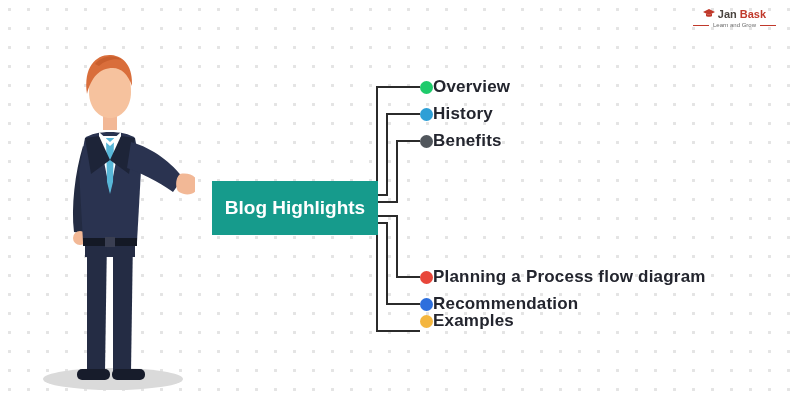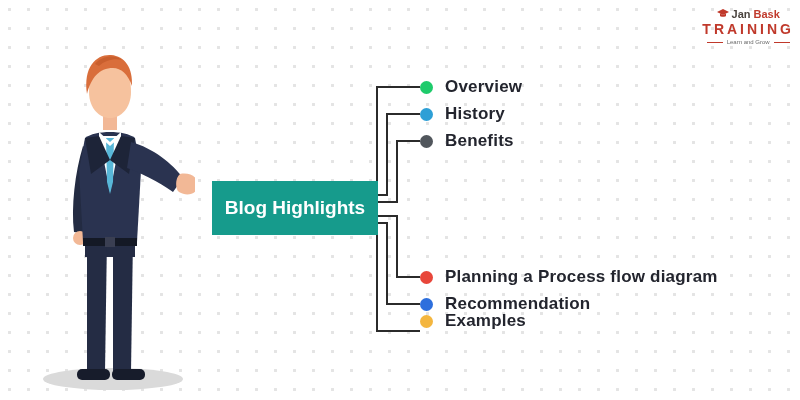--- a/index.html
+++ b/index.html
@@ -20,29 +20,29 @@
     display:flex; align-items:center; justify-content:center;
     text-align:center;
     color:#ffffff; font-weight:bold; font-size:19px; line-height:1.35;
     padding:2px 10px; box-sizing:border-box;
   }
 
   
   .connectors { position:absolute; left:0; top:0; width:800px; height:400px; pointer-events:none; }
 
   
-  .item { position:absolute; left:420px; height:22px; display:flex; align-items:center; gap:12px; }
+  .item { position:absolute; left:420px; height:22px; display:flex; align-items:center; }
   .bullet { width:13px; height:13px; border-radius:50%; flex:0 0 auto; }
   .label { font-size:17px; font-weight:bold; color:#23252e; letter-spacing:0.2px; white-space:nowrap; }
 
   
   .person { position:absolute; left:25px; top:42px; width:170px; height:350px; }
 
   
-  .logo { position:absolute; right:6px; top:8px; text-align:right; }
+  .logo { position:absolute; right:24px; top:8px; text-align:right; }
   .logo-top { display:flex; align-items:center; justify-content:center; gap:3px;
               font-size:11px; font-weight:bold; color:#4a443f; }
   .brand-red { color:#c0392b; }
   .logo-training { font-size:14px; font-weight:bold; color:#c0392b; letter-spacing:3px; margin-top:1px; }
   .logo-tagline { display:flex; align-items:center; justify-content:center; gap:4px;
                   font-size:6px; color:#6b6b6b; margin-top:2px; }
   .tl-line { width:16px; height:1px; background:#c0392b; }
 </style>
 </head>
 <body>
@@ -129,21 +129,20 @@
 
   <div class="logo">
     <div class="logo-top">
       <svg width="12" height="10" viewBox="0 0 12 10" aria-hidden="true">
         <path d="M6,0 L12,3 L6,6 L0,3 Z" fill="#c0392b"></path>
         <path d="M3,4.5 L3,7 C3,8 9,8 9,7 L9,4.5 L6,6 Z" fill="#c0392b"></path>
       </svg>
       <span>Jan</span>
         <span class="brand-red">Bask</span>
     </div>
-    <div class="logo-training">TRAINING</div>
     <div class="logo-tagline">
       <span class="tl-line"></span>
       <span>Learn and Grow</span>
       <span class="tl-line"></span>
     </div>
   </div>
 
 </div>
 
 </body></html>

